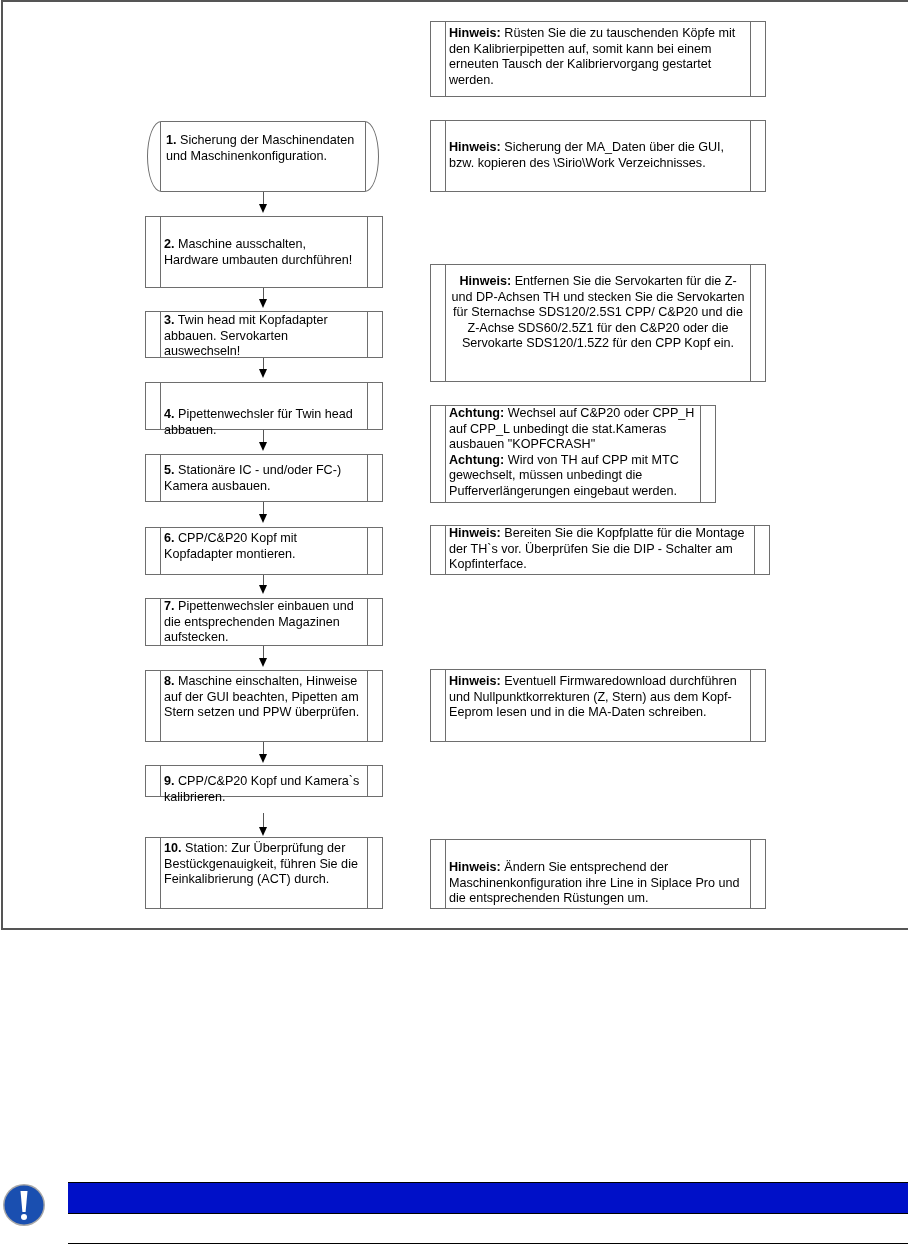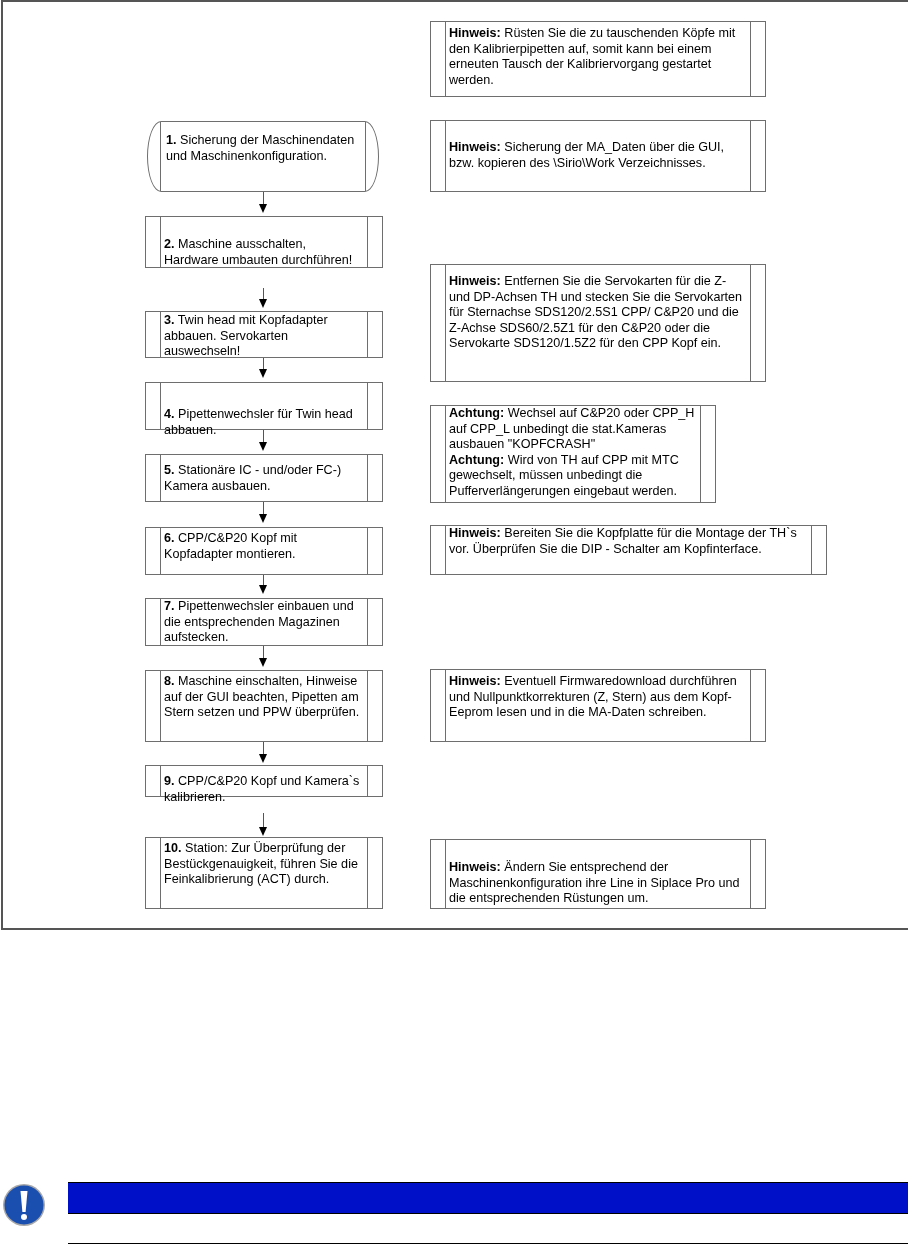--- a/index.html
+++ b/index.html
@@ -32,47 +32,47 @@
 <div class="frame"></div>
 
 <div class="box" style="left:430px; top:21px; width:336px; height:76px;">
   <div class="txt" style="top:4px;"><b>Hinweis:</b><span>  Rüsten Sie die zu tauschenden Köpfe mit den Kalibrierpipetten auf, somit kann bei einem erneuten Tausch der Kalibriervorgang gestartet werden.</span></div>
 </div>
 
 <div class="box" style="left:430px; top:120px; width:336px; height:72px;">
   <div class="txt" style="top:19px;"><b>Hinweis:</b><span>  Sicherung der MA_Daten über die GUI, bzw. kopieren des \Sirio\Work Verzeichnisses.</span></div>
 </div>
 
-<div class="box" style="left:430px; top:264px; width:336px; height:118px;">
+<div class="box" style="left:430px; top:264px; width:336px; height:118px;text-align:center;">
   <div class="txt" style="top:9px;"><b>Hinweis:</b><span>  Entfernen Sie die Servokarten für die Z- und DP-Achsen TH und stecken Sie die Servokarten für Sternachse SDS120/2.5S1 CPP/ C&amp;P20 und die Z-Achse SDS60/2.5Z1 für den C&amp;P20 oder die Servokarte SDS120/1.5Z2 für den CPP Kopf ein.</span></div>
 </div>
 
 <div class="box" style="left:430px; top:405px; width:286px; height:98px;">
   <div class="txt" style="top:0px;"><b>Achtung:</b><span>  Wechsel auf C&amp;P20 oder CPP_H auf CPP_L unbedingt die stat.Kameras ausbauen "KOPFCRASH"</span><br><b>Achtung:</b><span> Wird von TH auf CPP mit MTC gewechselt, müssen unbedingt die Pufferverlängerungen eingebaut werden.</span></div>
 </div>
 
-<div class="box" style="left:430px; top:525px; width:397px; height:50px;">
+<div class="box" style="left:430px; top:525px; width:340px; height:50px;">
   <div class="txt" style="top:0px;"><b>Hinweis:</b><span> Bereiten Sie die Kopfplatte für die Montage der TH`s vor. Überprüfen Sie die DIP - Schalter am Kopfinterface.</span></div>
 </div>
 
 <div class="box" style="left:430px; top:669px; width:336px; height:73px;padding-left:8px;">
   <div class="txt" style="top:4px;"><b>Hinweis:</b><span>  Eventuell Firmwaredownload durchführen und Nullpunktkorrekturen (Z, Stern) aus dem Kopf-Eeprom lesen und in die MA-Daten schreiben.</span></div>
 </div>
 
 <div class="box" style="left:430px; top:839px; width:336px; height:70px;">
   <div class="txt" style="top:20px;"><b>Hinweis:</b><span>  Ändern Sie entsprechend der Maschinenkonfiguration ihre Line in Siplace Pro und die entsprechenden Rüstungen um.</span></div>
 </div>
 
 <div class="box term" style="left:147px; top:121px; width:232px; height:71px;">
   <div class="txt" style="top:11px;"><b>1.</b><span> Sicherung der Maschinendaten und Maschinenkonfiguration.</span></div>
 </div>
 <div class="vline" style="top:192px; height:12px;"></div>
 <div class="arrow" style="top:204px;"></div>
 
-<div class="box" style="left:145px; top:216px; width:238px; height:52px;">
+<div class="box" style="left:145px; top:216px; width:238px; height:72px;">
   <div class="txt" style="top:20px;"><b>2.</b><span> Maschine ausschalten, Hardware umbauten durchführen!</span></div>
 </div>
 <div class="vline" style="top:288px; height:11px;"></div>
 <div class="arrow" style="top:299px;"></div>
 
 <div class="box" style="left:145px; top:311px; width:238px; height:47px;">
   <div class="txt" style="top:1px;"><b>3.</b><span> Twin head mit Kopfadapter abbauen. Servokarten auswechseln!</span></div>
 </div>
 <div class="vline" style="top:358px; height:11px;"></div>
 <div class="arrow" style="top:369px;"></div>

